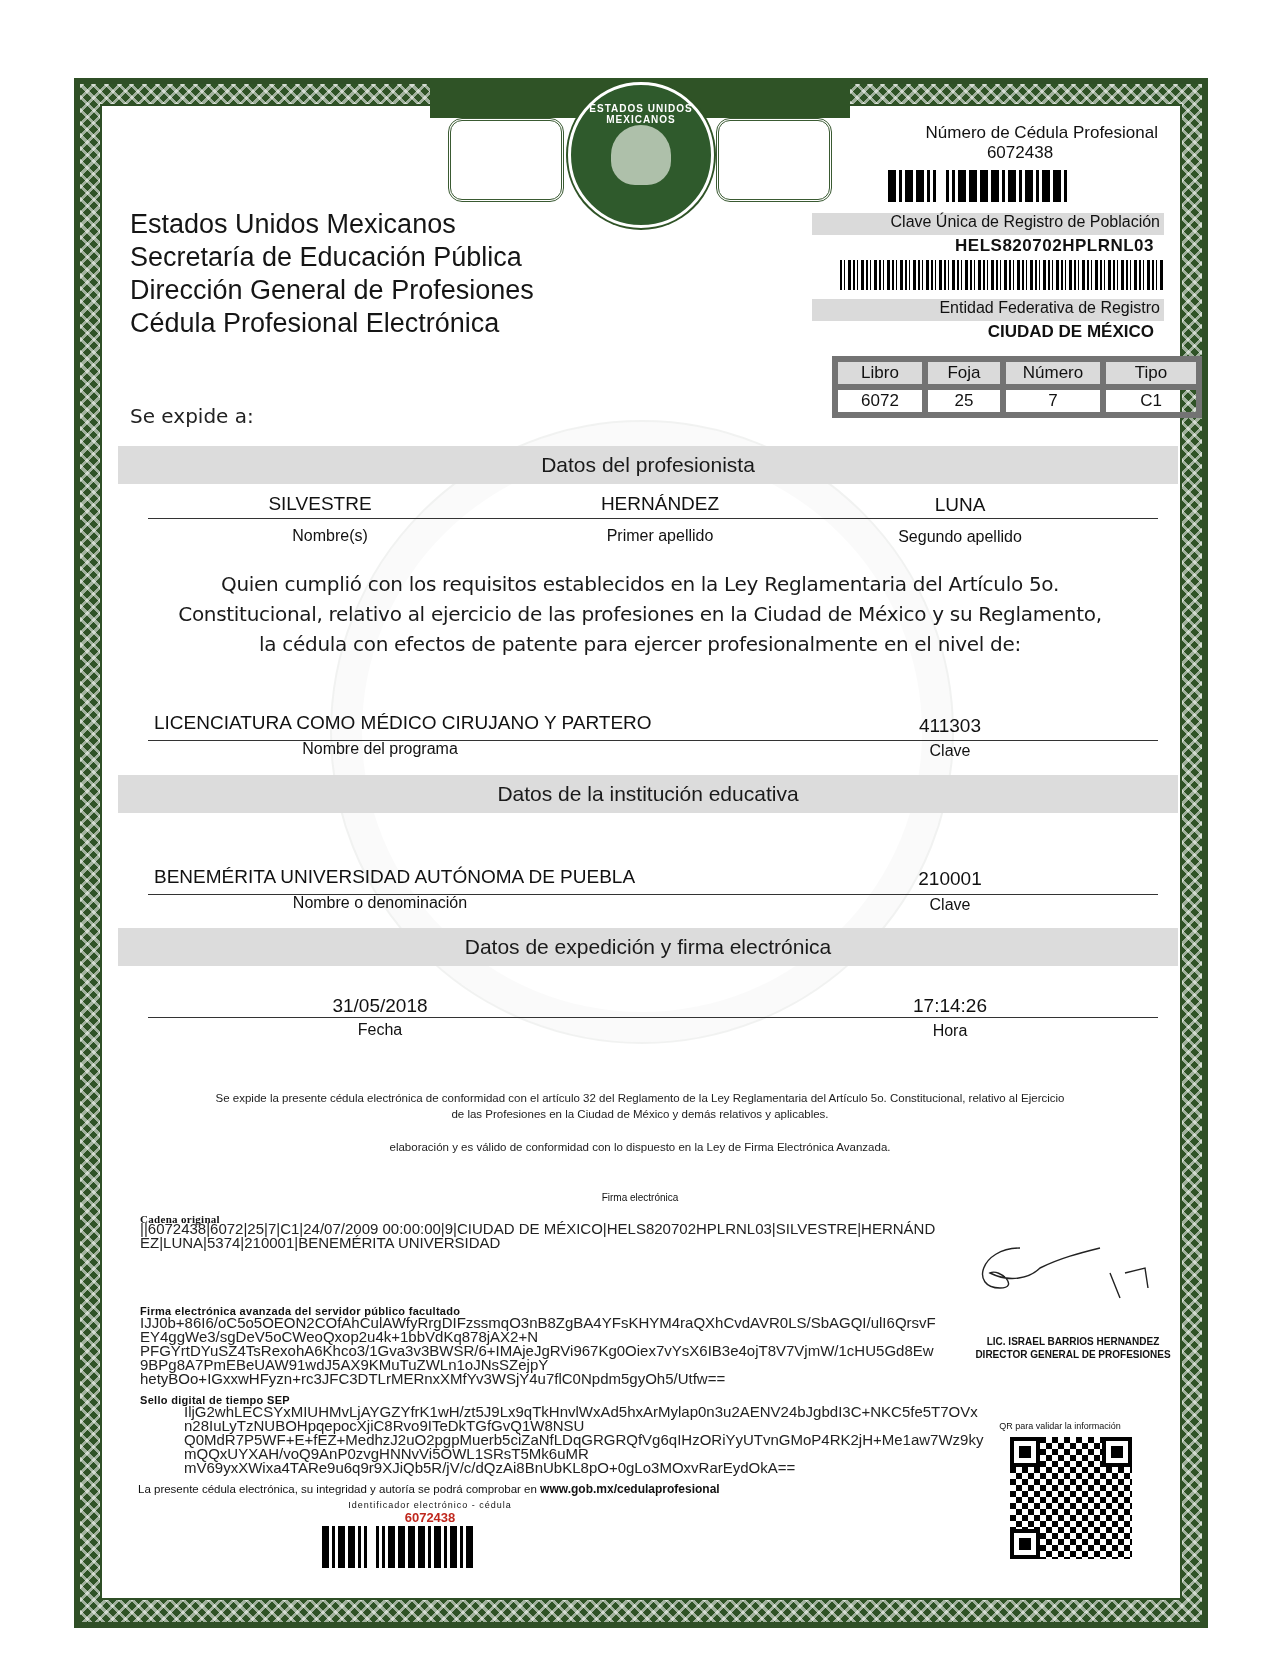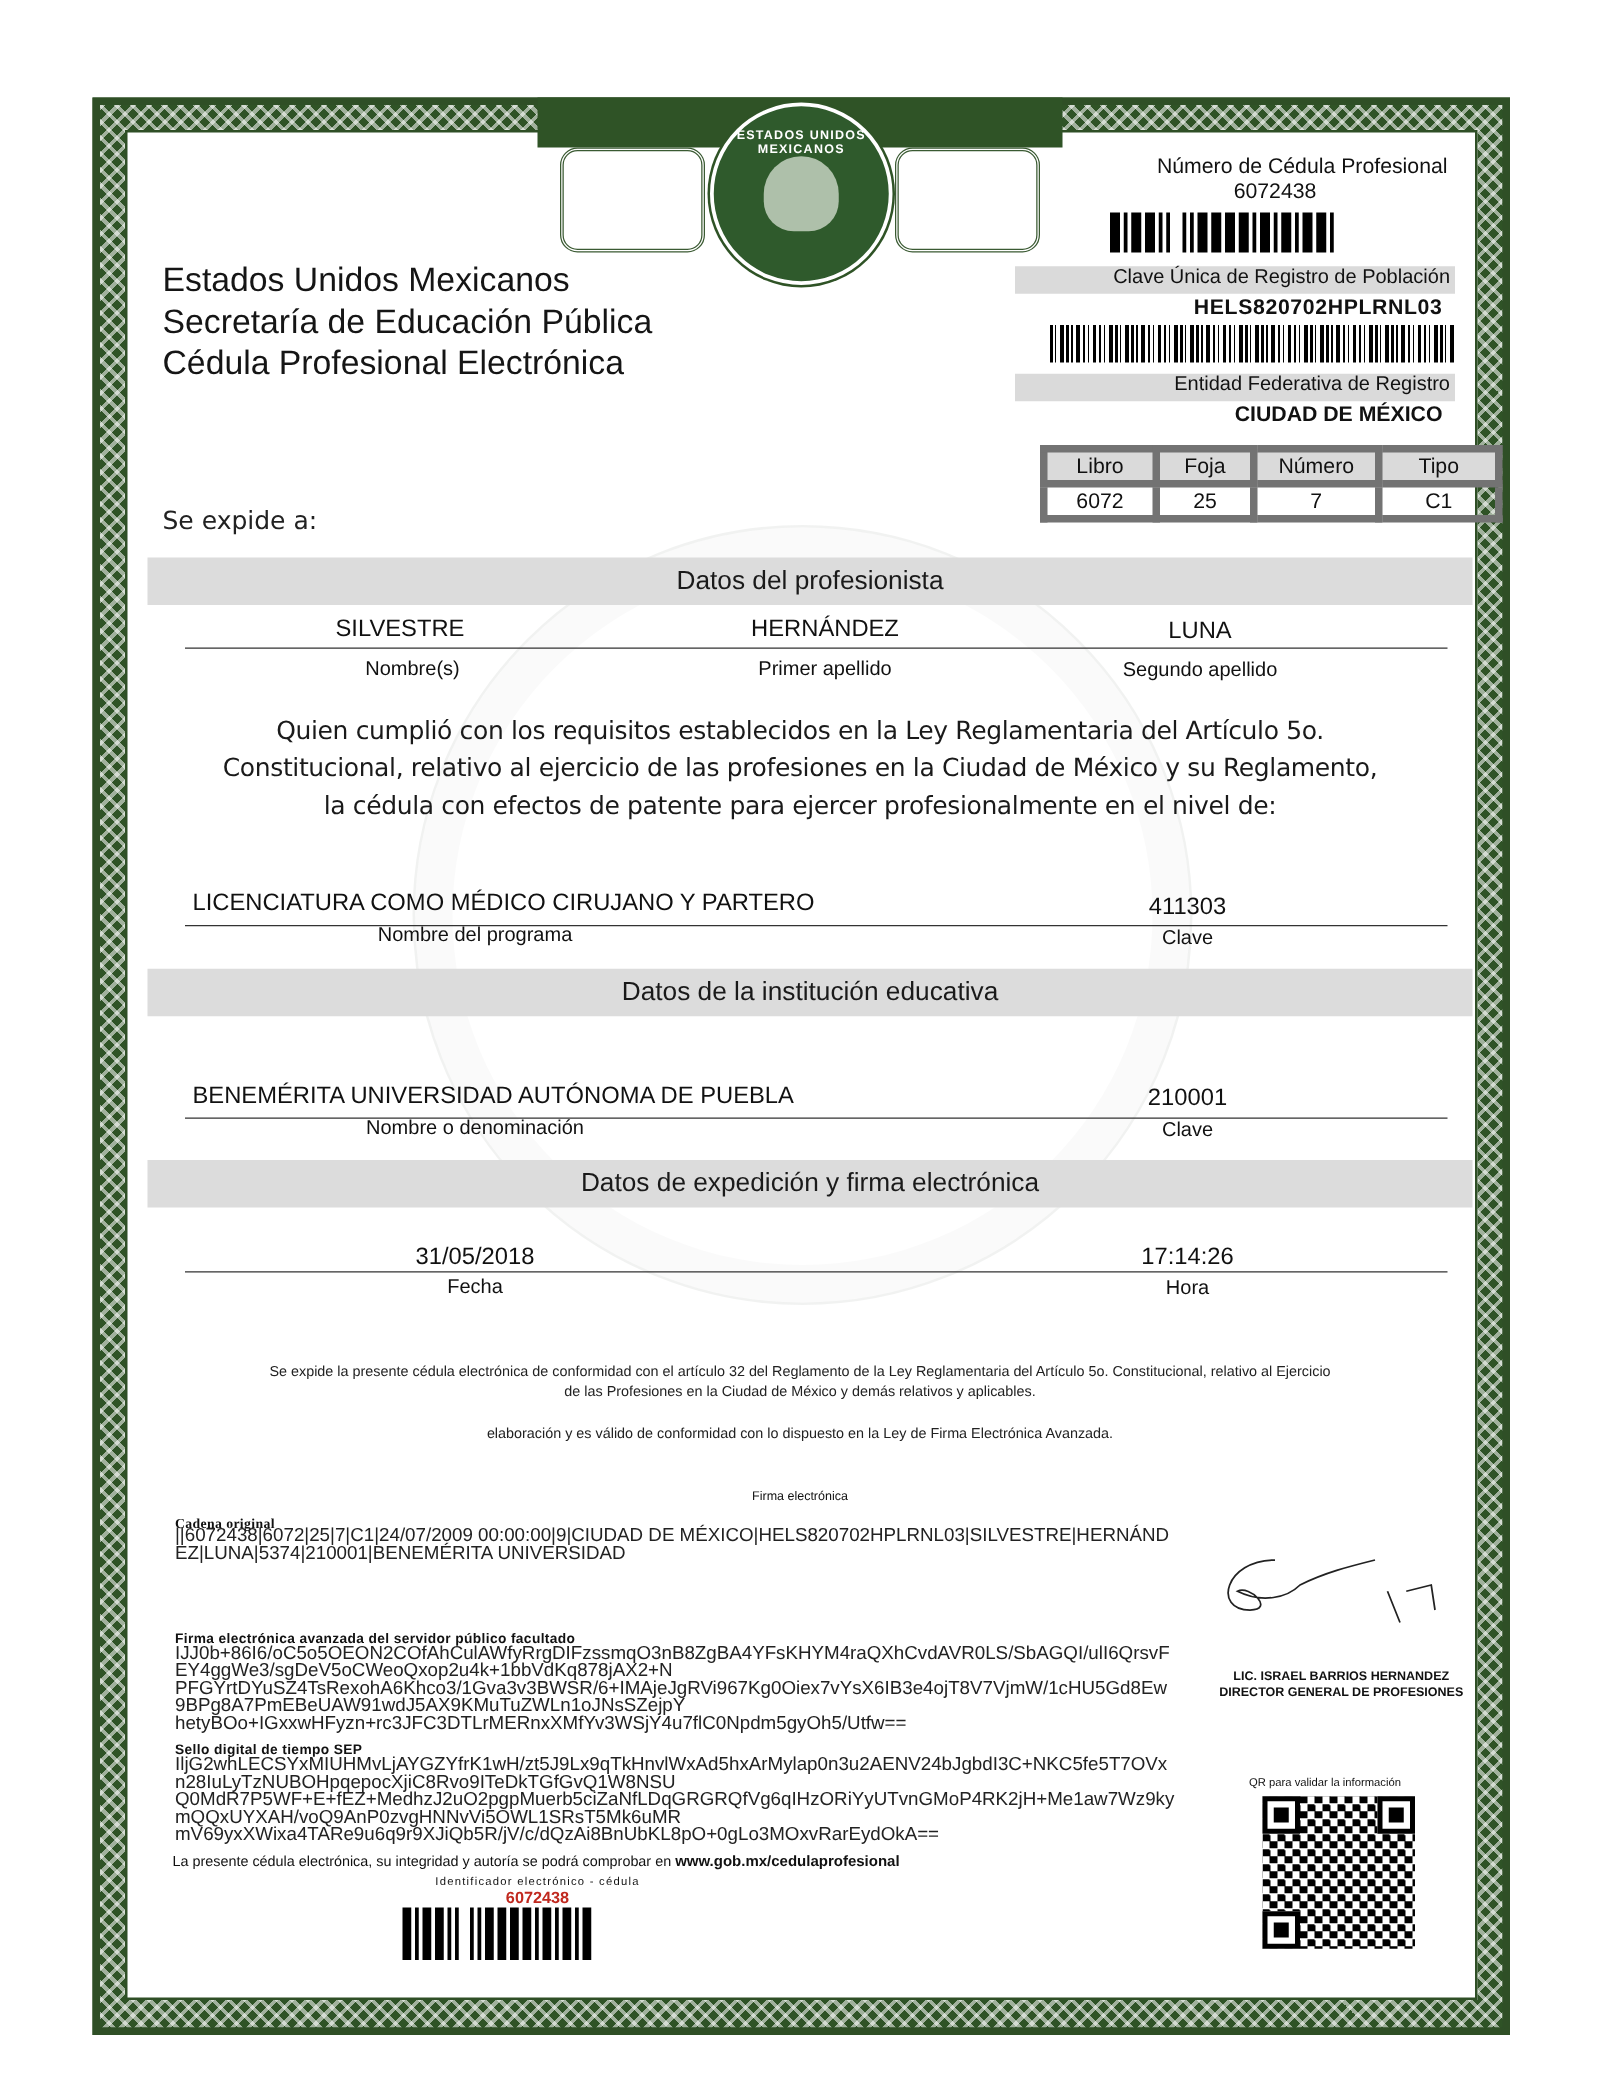--- a/index.html
+++ b/index.html
@@ -105,20 +105,21 @@
 <div class="scroll" style="left:448px;top:118px;width:110px;height:78px;"></div>
 <div class="scroll" style="left:716px;top:118px;width:110px;height:78px;"></div>
 <div class="crest">
   <div class="crest-text">ESTADOS UNIDOS MEXICANOS</div>
   <div class="crest-eagle"></div>
 </div>
 
 <div class="hdr">
   <div>Estados Unidos Mexicanos</div>
   <div>Secretaría de Educación Pública</div>
+  <div>Dirección General de Profesiones</div>
   <div>Cédula Profesional Electrónica</div>
 </div>
 <div class="expide">Se expide a:</div>
 
 <div class="cedula-label">Número de Cédula Profesional</div>
 <div class="cedula-num">6072438</div>
 <div class="cedula-bar">
   <span style="width:8px"></span>
     <span style="width:3px"></span>
     <span style="width:8px"></span>
@@ -213,21 +214,21 @@
 </div>
 
 <div class="tiny-bold" style="left:140px;top:1305px;">Firma electrónica avanzada del servidor público facultado</div>
 <div class="mono-block" style="top:1316px;">
   <div>IJJ0b+86I6/oC5o5OEON2COfAhCulAWfyRrgDIFzssmqO3nB8ZgBA4YFsKHYM4raQXhCvdAVR0LS/SbAGQI/ulI6QrsvFEY4ggWe3/sgDeV5oCWeoQxop2u4k+1bbVdKq878jAX2+N</div>
   <div>PFGYrtDYuSZ4TsRexohA6Khco3/1Gva3v3BWSR/6+IMAjeJgRVi967Kg0Oiex7vYsX6IB3e4ojT8V7VjmW/1cHU5Gd8Ew9BPg8A7PmEBeUAW91wdJ5AX9KMuTuZWLn1oJNsSZejpY</div>
   <div>hetyBOo+IGxxwHFyzn+rc3JFC3DTLrMERnxXMfYv3WSjY4u7flC0Npdm5gyOh5/Utfw==</div>
 </div>
 
 <div class="tiny-bold" style="left:140px;top:1394px;">Sello digital de tiempo SEP</div>
-<div class="mono-block" style="top:1405px;">
+<div class="mono-block" style="top:1405px;margin-left:44px;">
   <div>IljG2whLECSYxMIUHMvLjAYGZYfrK1wH/zt5J9Lx9qTkHnvlWxAd5hxArMylap0n3u2AENV24bJgbdI3C+NKC5fe5T7OVxn28IuLyTzNUBOHpqepocXjiC8Rvo9ITeDkTGfGvQ1W8NSU</div>
   <div>Q0MdR7P5WF+E+fEZ+MedhzJ2uO2pgpMuerb5ciZaNfLDqGRGRQfVg6qIHzORiYyUTvnGMoP4RK2jH+Me1aw7Wz9kymQQxUYXAH/voQ9AnP0zvgHNNvVi5OWL1SRsT5Mk6uMR</div>
   <div>mV69yxXWixa4TARe9u6q9r9XJiQb5R/jV/c/dQzAi8BnUbKL8pO+0gLo3MOxvRarEydOkA==</div>
 </div>
 
 <svg class="signature" viewBox="0 0 200 80">
   <path d="M60 20 C20 20 10 60 40 60 C60 60 40 40 30 45 C50 55 70 50 80 40 C100 30 120 25 140 20" fill="none" stroke="#222" stroke-width="1.4"></path>
   <path d="M150 45 L160 70 M165 45 L185 40 L188 60" fill="none" stroke="#222" stroke-width="1.4"></path>
 </svg>
 <div class="signer">

